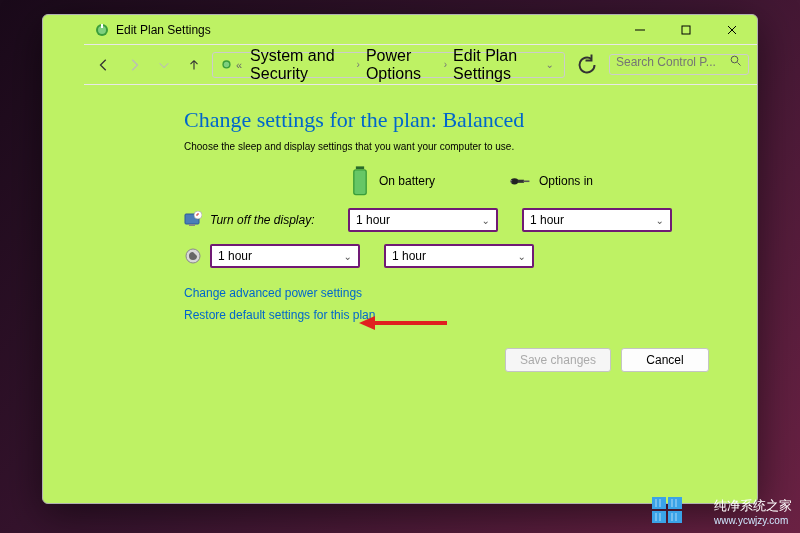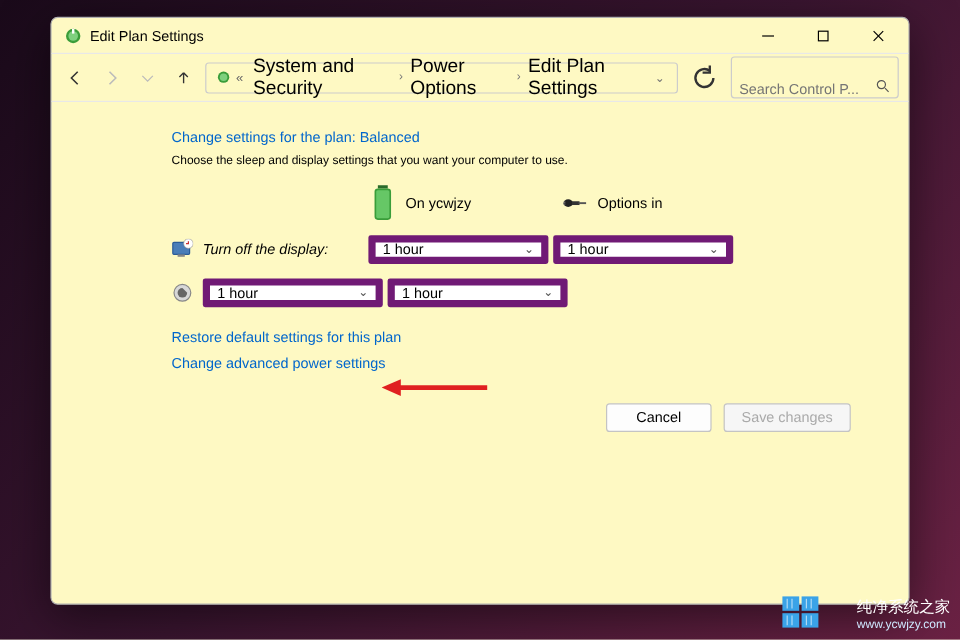--- a/index.html
+++ b/index.html
@@ -11,26 +11,27 @@
       height: 533px;
       overflow: hidden;
       position: relative;
     }
     .window {
       position: absolute;
       left: 42px;
       top: 14px;
       width: 716px;
       height: 490px;
-      background: #fef9c3;
+      background: #bef264;
       border: 1px solid #b0b0b0;
       border-radius: 6px;
       box-shadow: 0 10px 40px rgba(0,0,0,0.5);
       display: flex;
       flex-direction: column;
+      padding-left: 41px;
     }
     .titlebar {
       height: 30px;
       display: flex;
       align-items: center;
       padding: 0 2px 0 10px;
       border-bottom: 1px solid #e8e8e8;
     }
     .titlebar .app-icon {
       width: 16px; height: 16px;
@@ -61,40 +62,41 @@
     .navarrow.disabled { color: #bbb; }
     .navarrow svg { width: 14px; height: 14px; }
     .bc-icon { width: 16px; height: 16px; margin: 0 4px; display:flex; align-items:center; justify-content:center; }
     .bc-angles { color: #666; font-size: 11px; margin-right: 4px; }
     .bc { display: flex; align-items: center; border: 1px solid #ccc; border-radius: 3px; height: 26px; padding: 0 4px; flex: 1; }
     .bc-item { padding: 0 4px; color: #000; font-size: 16px; }
     .bc-sep { color: #777; font-size: 10px; padding: 0 2px; }
     .bc-drop { color: #777; font-size: 10px; padding: 0 6px 0 2px; margin-left: auto; }
     .refresh { width: 24px; height: 24px; display: flex; align-items: center; justify-content: center; color: #333; margin: 0 4px; }
     .searchbox {
-      width: 140px; height: 35px;
+      width: 140px; height: 21px;
       border: 1px solid #ccc; border-radius: 3px;
-      display: flex; align-items: flex-end;
+      display: flex; align-items: flex-start;
       padding: 0 6px;
     }
     .searchbox input {
       border: none; outline: none; font-size: 12px; width: 100%;
       color: #666; background: transparent;
     }
     .searchbox .sicon { color: #555; margin-left: 4px; }
     .content {
       flex: 1;
       padding: 22px 28px 16px 100px;
       position: relative;
     }
     .heading {
       color: #0066cc;
-      font-size: 12px;
+      font-size: 22px;
       font-weight: 400;
       margin-bottom: 8px;
+      font-family: Liberation Serif, serif;
     }
     .subtext {
       font-size: 10px;
       color: #000;
       margin-bottom: 18px;
     }
     .cols-header {
       display: flex;
       align-items: center;
       margin-bottom: 16px;
@@ -111,26 +113,26 @@
       width: 18px; height: 18px; margin-right: 8px;
       display:flex; align-items:center; justify-content:center;
     }
     .setting-row .rlabel {
       width: 138px;
       font-size: 12px;
       font-style: italic;
     }
     .dd {
       width: 150px; height: 24px;
-      border: 6px solid #701a75;
+      border: 2px solid #701a75;
       background: #fff;
       display: flex; align-items: center;
       padding: 0 6px;
       font-size: 12px;
-      margin-right: 4px;
+      margin-right: 24px;
       border-radius: 2px;
       justify-content: space-between;
     }
     .dd .chev { color: #555; font-size: 10px; }
     .link {
       color: #0066cc;
       font-size: 12px;
       margin: 18px 0 8px 0;
       cursor: pointer;
     }
@@ -272,21 +274,21 @@
 
     <div class="cols-header">
       <div class="ch-col">
         <span class="battery-icon">
           <svg viewBox="0 0 16 24">
               <rect x="5" y="1" width="6" height="2" fill="#2a6b2a"></rect>
               <rect x="3" y="3" width="10" height="19" rx="2" fill="#3a9d3a"></rect>
               <rect x="4" y="4" width="8" height="17" rx="1" fill="#66c766"></rect>
             </svg>
         </span>
-        <span>On ycwjzy</span>
+        <span>On battery</span>
       </div>
       <div class="ch-col">
         <span class="plug-icon">
           <svg viewBox="0 0 28 16">
               <ellipse cx="7" cy="8" rx="5" ry="4" fill="#222"></ellipse>
               <rect x="11" y="6" width="8" height="4" fill="#333"></rect>
               <rect x="18" y="7" width="8" height="2" fill="#555"></rect>
               <rect x="2" y="6.5" width="2" height="1" fill="#888"></rect>
               <rect x="2" y="8.5" width="2" height="1" fill="#888"></rect>
             </svg>
@@ -325,31 +327,31 @@
       <div class="dd">
         <span>1 hour</span>
         <span class="chev">⌄</span>
       </div>
       <div class="dd">
         <span>1 hour</span>
         <span class="chev">⌄</span>
       </div>
     </div>
 
+    <div class="link">Change advanced power settings</div>
     <div class="link">Restore default settings for this plan</div>
-    <div class="link">Change advanced power settings</div>
 
     <svg class="arrow-annotation" width="90" height="20" viewBox="0 0 90 20">
       <line x1="88" y1="10" x2="12" y2="10" stroke="#e02020" stroke-width="4"></line>
       <polygon points="0,10 16,3 16,17" fill="#e02020"></polygon>
     </svg>
 
     <div class="btnrow">
+      <div class="btn disabled">Save changes</div>
       <div class="btn">Cancel</div>
-      <div class="btn disabled">Save changes</div>
     </div>
   </div>
 </div>
 
 <div class="watermark">
   <svg class="wm-logo" viewBox="0 0 40 32">
     <rect x="2" y="2" width="14" height="12" fill="#3aa3e8"></rect>
     <rect x="18" y="2" width="14" height="12" fill="#3aa3e8"></rect>
     <rect x="2" y="16" width="14" height="12" fill="#3aa3e8"></rect>
     <rect x="18" y="16" width="14" height="12" fill="#3aa3e8"></rect>

